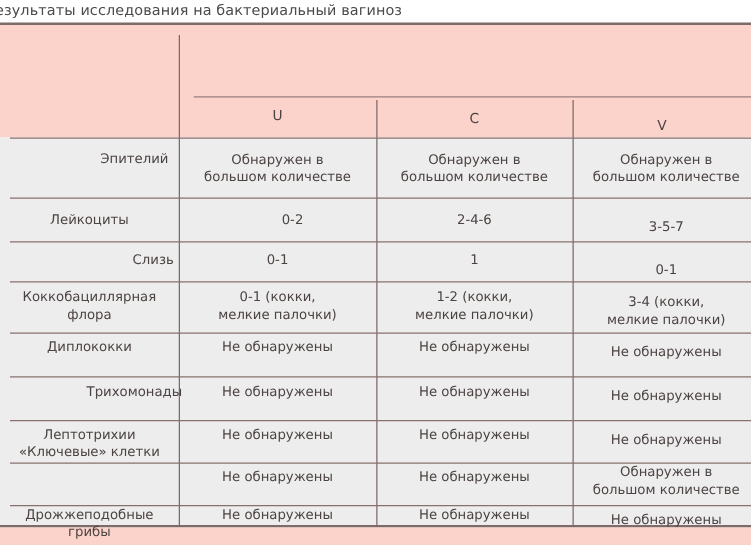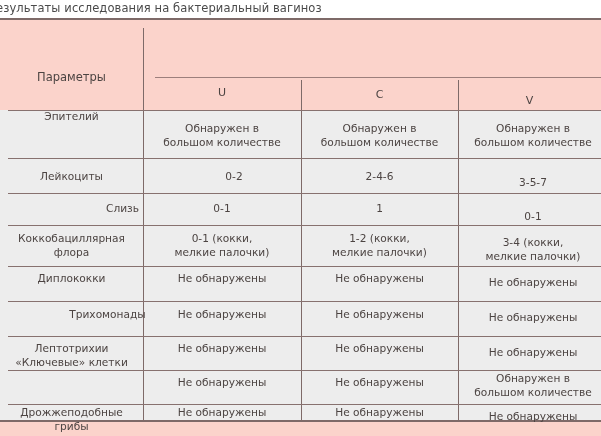--- a/index.html
+++ b/index.html
@@ -162,31 +162,30 @@
     <div class="rule-top"></div>
     <div class="header-band"></div>
     <div class="body-band"></div>
     <div class="rule-bottom"></div>
     <div class="footer-band"></div>
 
     <div class="vdiv c1"></div>
     <div class="vdiv c2"></div>
     <div class="vdiv c3"></div>
 
-    <div class="hdr-param">Параметры</div>
     <div class="hdr-rule"></div>
 
     <div class="hdr-sub u">U</div>
     <div class="hdr-sub c">C</div>
     <div class="hdr-sub v">V</div>
 
     <div id="rows-host">
         <div class="row-rule" style="top: 92px;"></div>
         <div class="row">
-          <div class="cell param" style="top: 92px;">Эпителий</div>
+          <div class="cell param" style="top: 103px; margin-left: 36px;">Эпителий</div>
           <div class="cell u" style="top: 104px;">Обнаружен в<br>большом количестве</div>
           <div class="cell c" style="top: 104px;">Обнаружен в<br>большом количестве</div>
           <div class="cell v" style="top: 104px;">Обнаружен в<br>большом количестве</div>
         </div>
         <div class="row-rule" style="top: 140px;"></div>
         <div class="row">
           <div class="cell param" style="top: 152px;">Лейкоциты</div>
           <div class="cell u" style="top: 152px; padding-left: 28px;">0-2</div>
           <div class="cell c" style="top: 152px;">2-4-6</div>
           <div class="cell v" style="top: 158px;">3-5-7</div>

